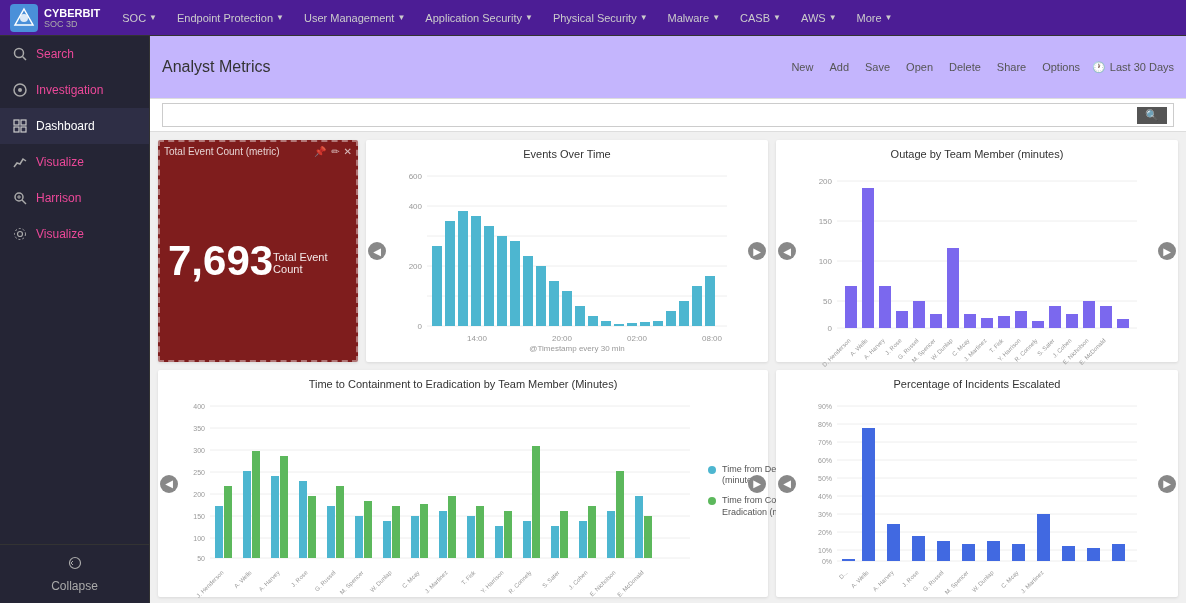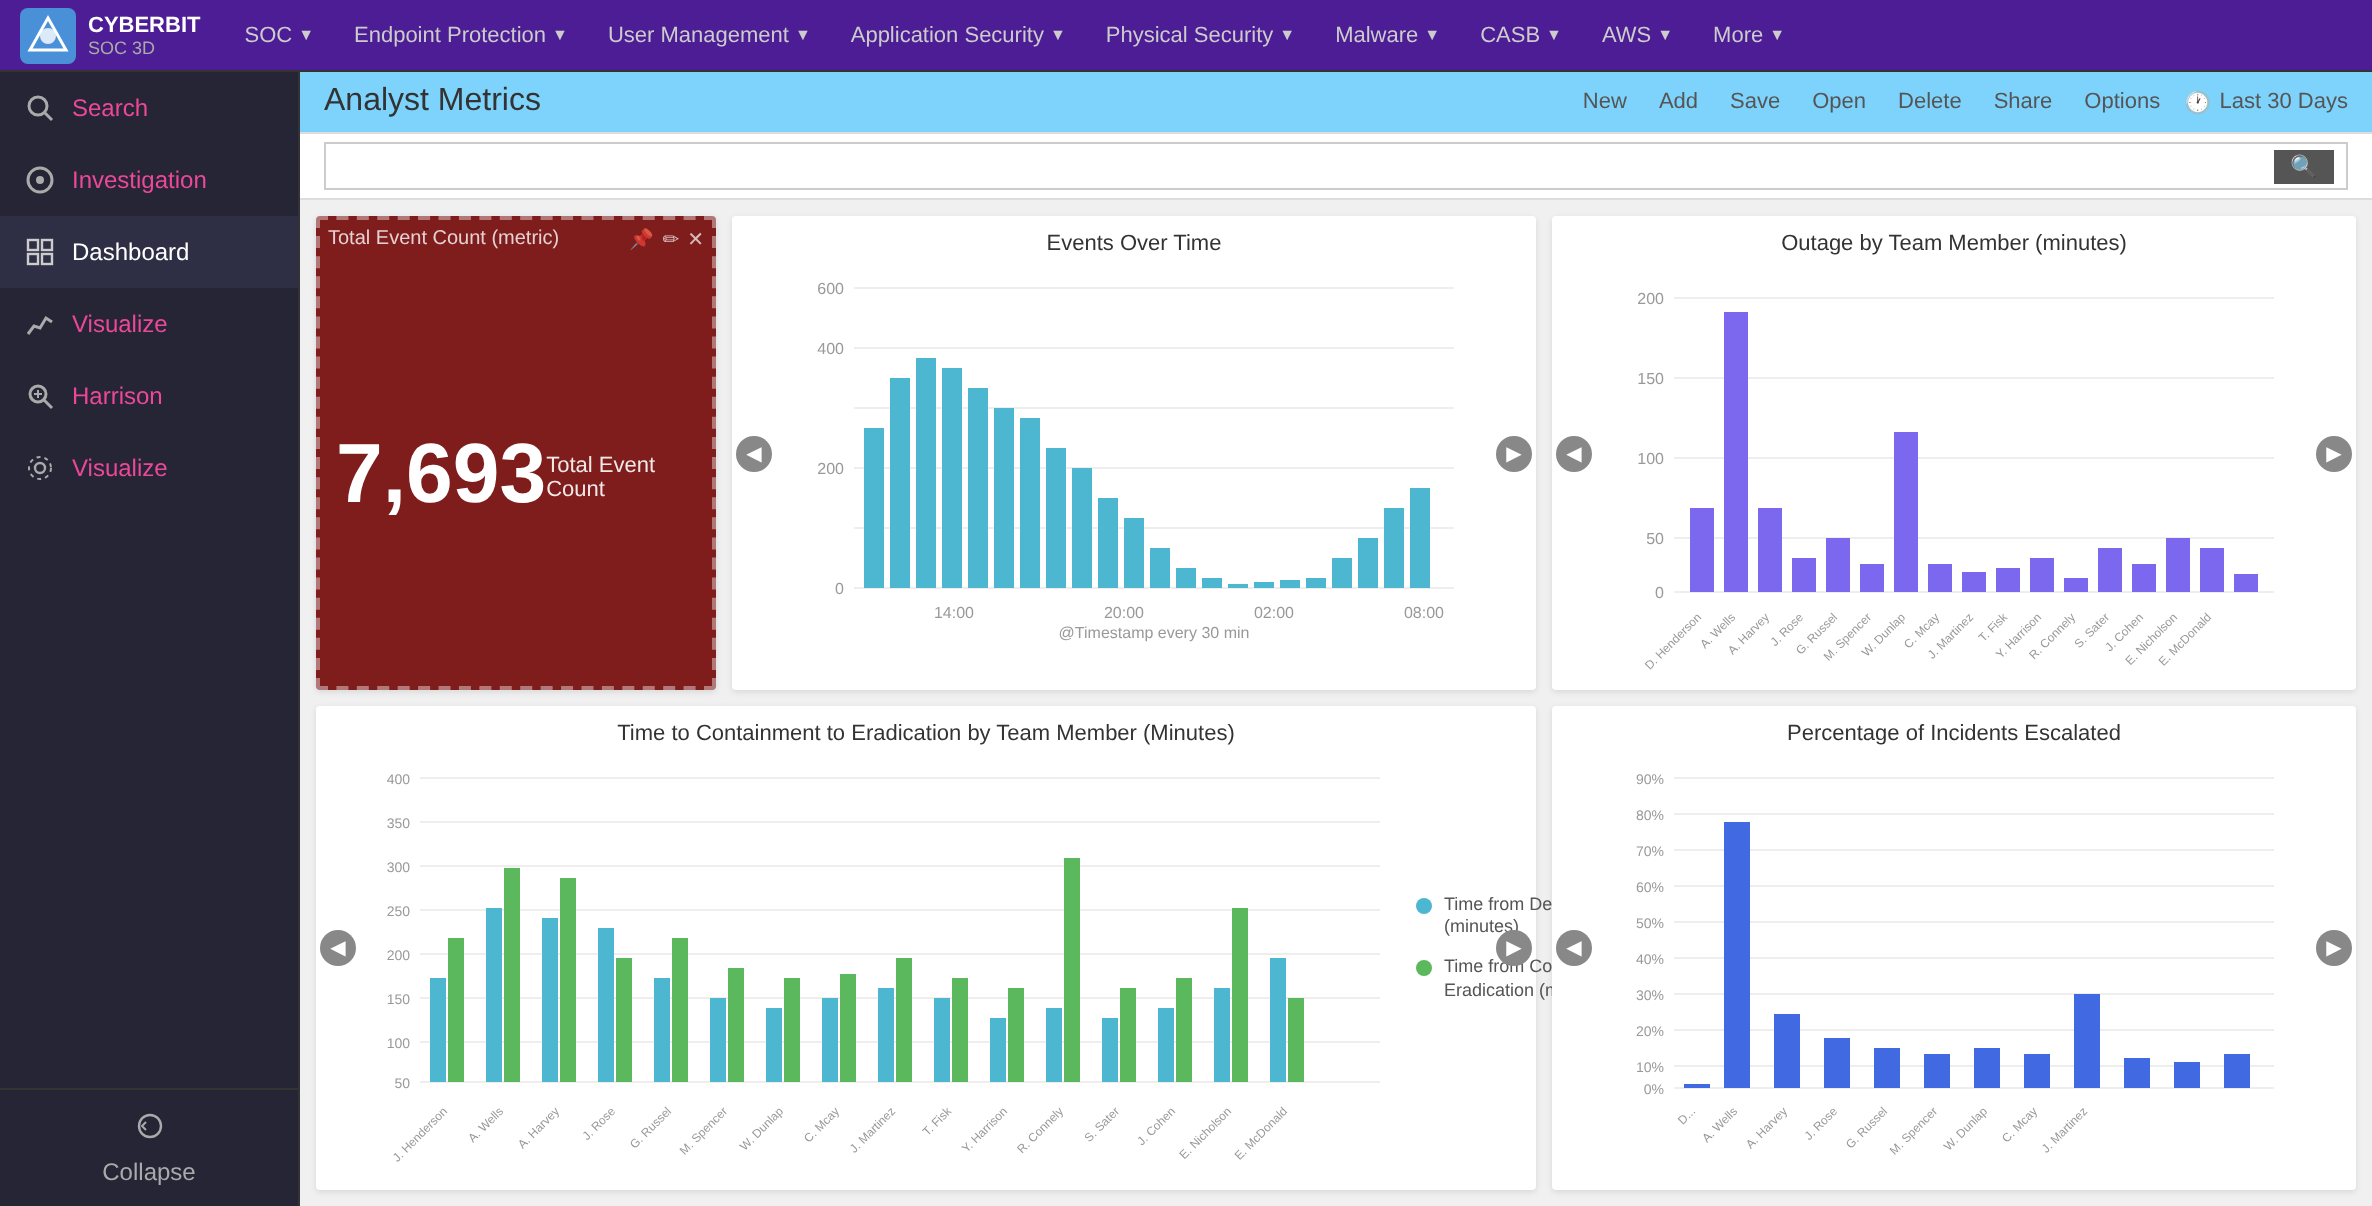--- a/index.html
+++ b/index.html
@@ -22,21 +22,21 @@
     .sidebar-item { display: flex; align-items: center; gap: 8px; padding: 10px 12px; cursor: pointer; color: #ec4899; font-size: 12px; }
     .sidebar-item.active { background: #2e2e45; color: white; }
     .sidebar-icon { width: 16px; height: 16px; display: flex; align-items: center; justify-content: center; font-size: 12px; }
     .sidebar-bottom { margin-top: auto; border-top: 1px solid #333; }
     .collapse-item { display: flex; align-items: center; gap: 8px; padding: 10px 12px; cursor: pointer; color: #aaa; font-size: 12px; flex-direction: column; }
 
     
     .content { flex: 1; background: #f0f0f0; display: flex; flex-direction: column; overflow: hidden; }
 
     
-    .toolbar { background: #7dd3fc; padding: 6px 12px; display: flex; align-items: center; justify-content: space-between; border-bottom: 1px solid #ddd; }
+    .toolbar { background: #c4b5fd; padding: 22px 12px; display: flex; align-items: center; justify-content: space-between; border-bottom: 1px solid #ddd; }
     .page-title { font-size: 16px; color: #333; font-weight: 500; }
     .toolbar-actions { display: flex; align-items: center; gap: 8px; }
     .toolbar-btn { color: #555; font-size: 11px; cursor: pointer; padding: 2px 4px; }
     .time-range { display: flex; align-items: center; gap: 4px; color: #555; font-size: 11px; }
     .search-bar-wrapper { padding: 4px 12px; background: white; border-bottom: 1px solid #ddd; }
     .search-input { width: calc(100% - 20px); border: none; outline: none; font-size: 11px; color: #333; }
 
     
     .dashboard { flex: 1; overflow: auto; padding: 8px; display: grid; grid-template-columns: 200px 1fr 1fr; grid-template-rows: auto auto; gap: 8px; }
 

